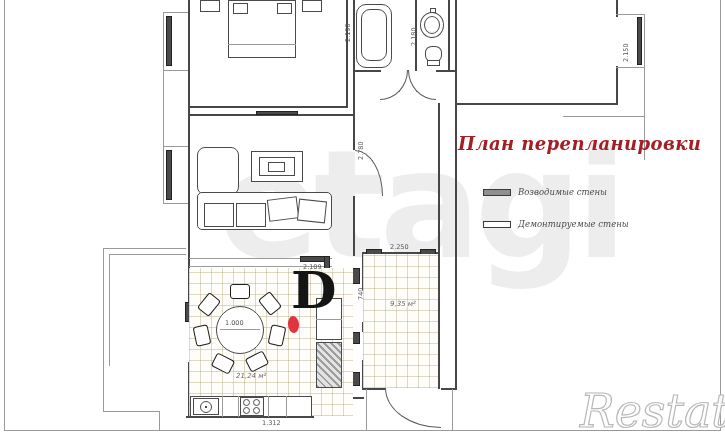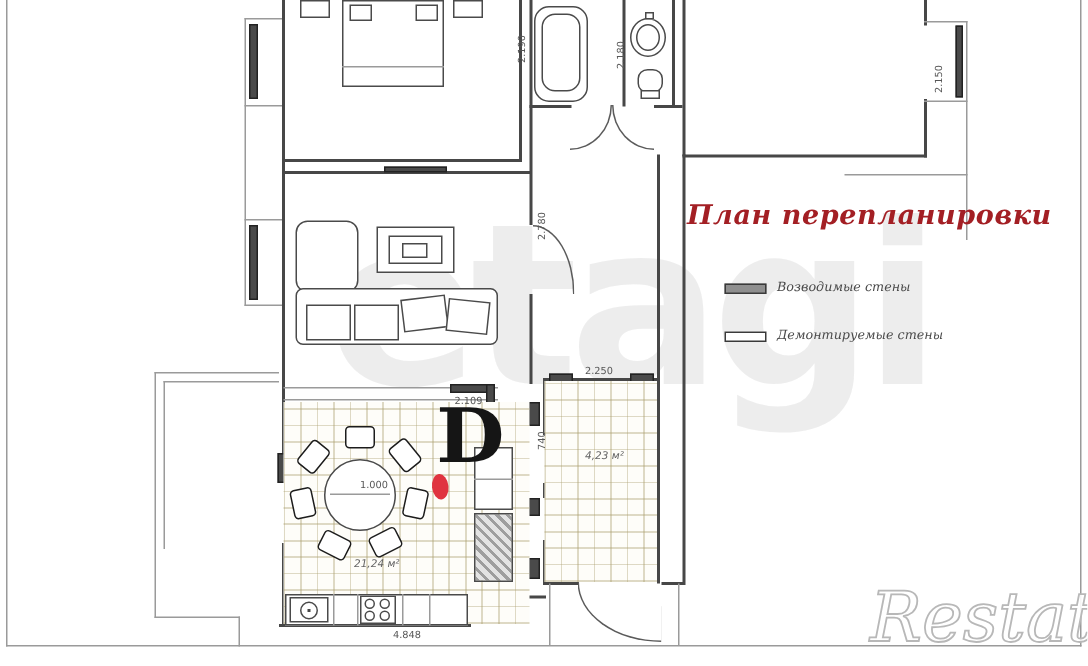--- a/index.html
+++ b/index.html
@@ -174,26 +174,26 @@
   <div class="furn thin z3" style="left:253px;top:399px;width:7px;height:7px;border-radius:50%"></div>
   <div class="furn thin z3" style="left:243px;top:407px;width:7px;height:7px;border-radius:50%"></div>
   <div class="furn thin z3" style="left:253px;top:407px;width:7px;height:7px;border-radius:50%"></div>
   <div class="furn thin z3" style="left:316px;top:298px;width:26px;height:42px"></div>
   <div class="lt z3" style="left:316px;top:319px;width:26px;height:1px"></div>
   <div class="hatch z3" style="left:316px;top:342px;width:26px;height:46px"></div>
 
   <div id="dmark">D</div>
   <div id="redmark"></div>
 
-  <div class="dim" style="left:240px;top:319px">1.000</div>
+  <div class="dim" style="left:225px;top:319px">1.000</div>
   <div class="area" style="left:236px;top:372px">21,24 м²</div>
-  <div class="dim" style="left:262px;top:419px">4.848</div>
+  <div class="dim" style="left:262px;top:419px">1.312</div>
   <div class="dim" style="left:303px;top:263px">2.109</div>
   <div class="dim" style="left:390px;top:243px">2.250</div>
-  <div class="area" style="left:390px;top:300px">4,23 м²</div>
+  <div class="area" style="left:390px;top:300px">9,35 м²</div>
   <div class="vdim" style="left:344px;top:42px">2.190</div>
   <div class="vdim" style="left:410px;top:46px">2.180</div>
   <div class="vdim" style="left:622px;top:62px">2.150</div>
   <div class="vdim" style="left:357px;top:300px">740</div>
   <div class="vdim" style="left:357px;top:160px">2.780</div>
 
   <div id="title">План перепланировки</div>
   <div class="legend-swatch" style="left:483px;top:189px;background:#8f8f8f"></div>
   <div class="legend-label" style="left:518px;top:187px">Возводимые стены</div>
   <div class="legend-swatch" style="left:483px;top:221px;background:#fff"></div>

